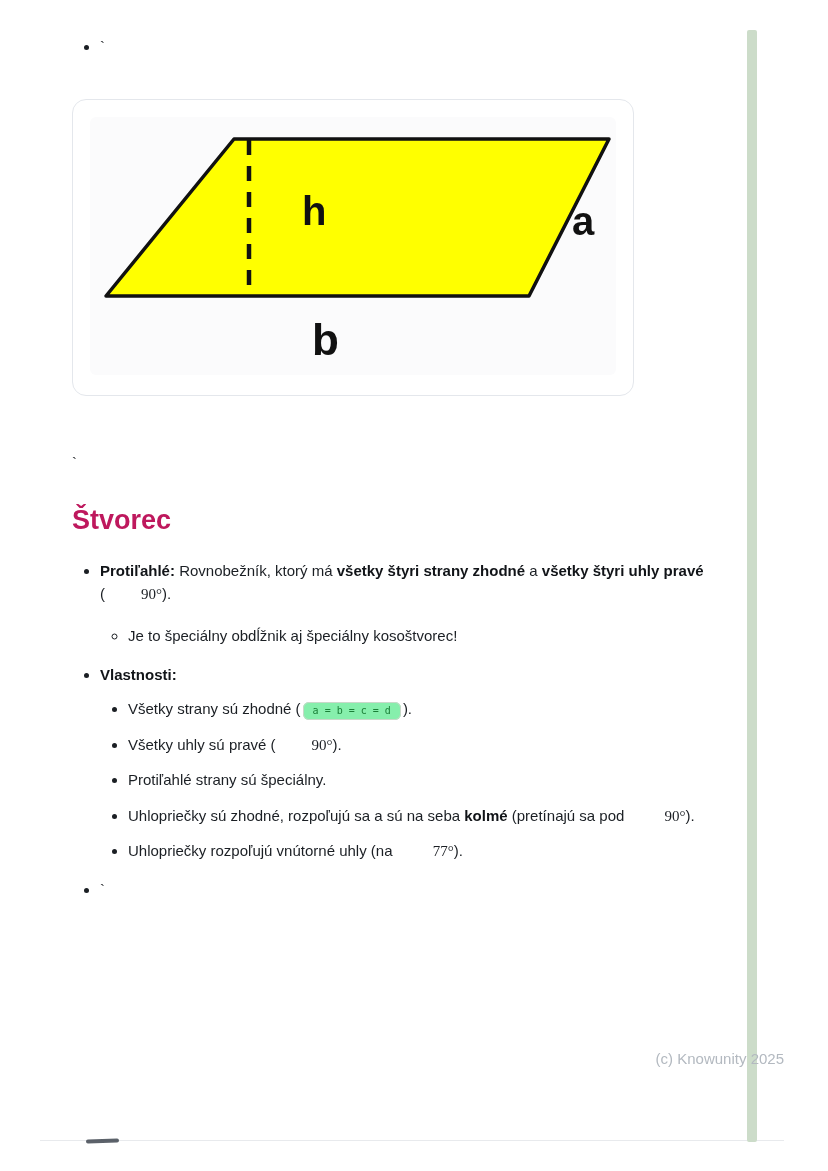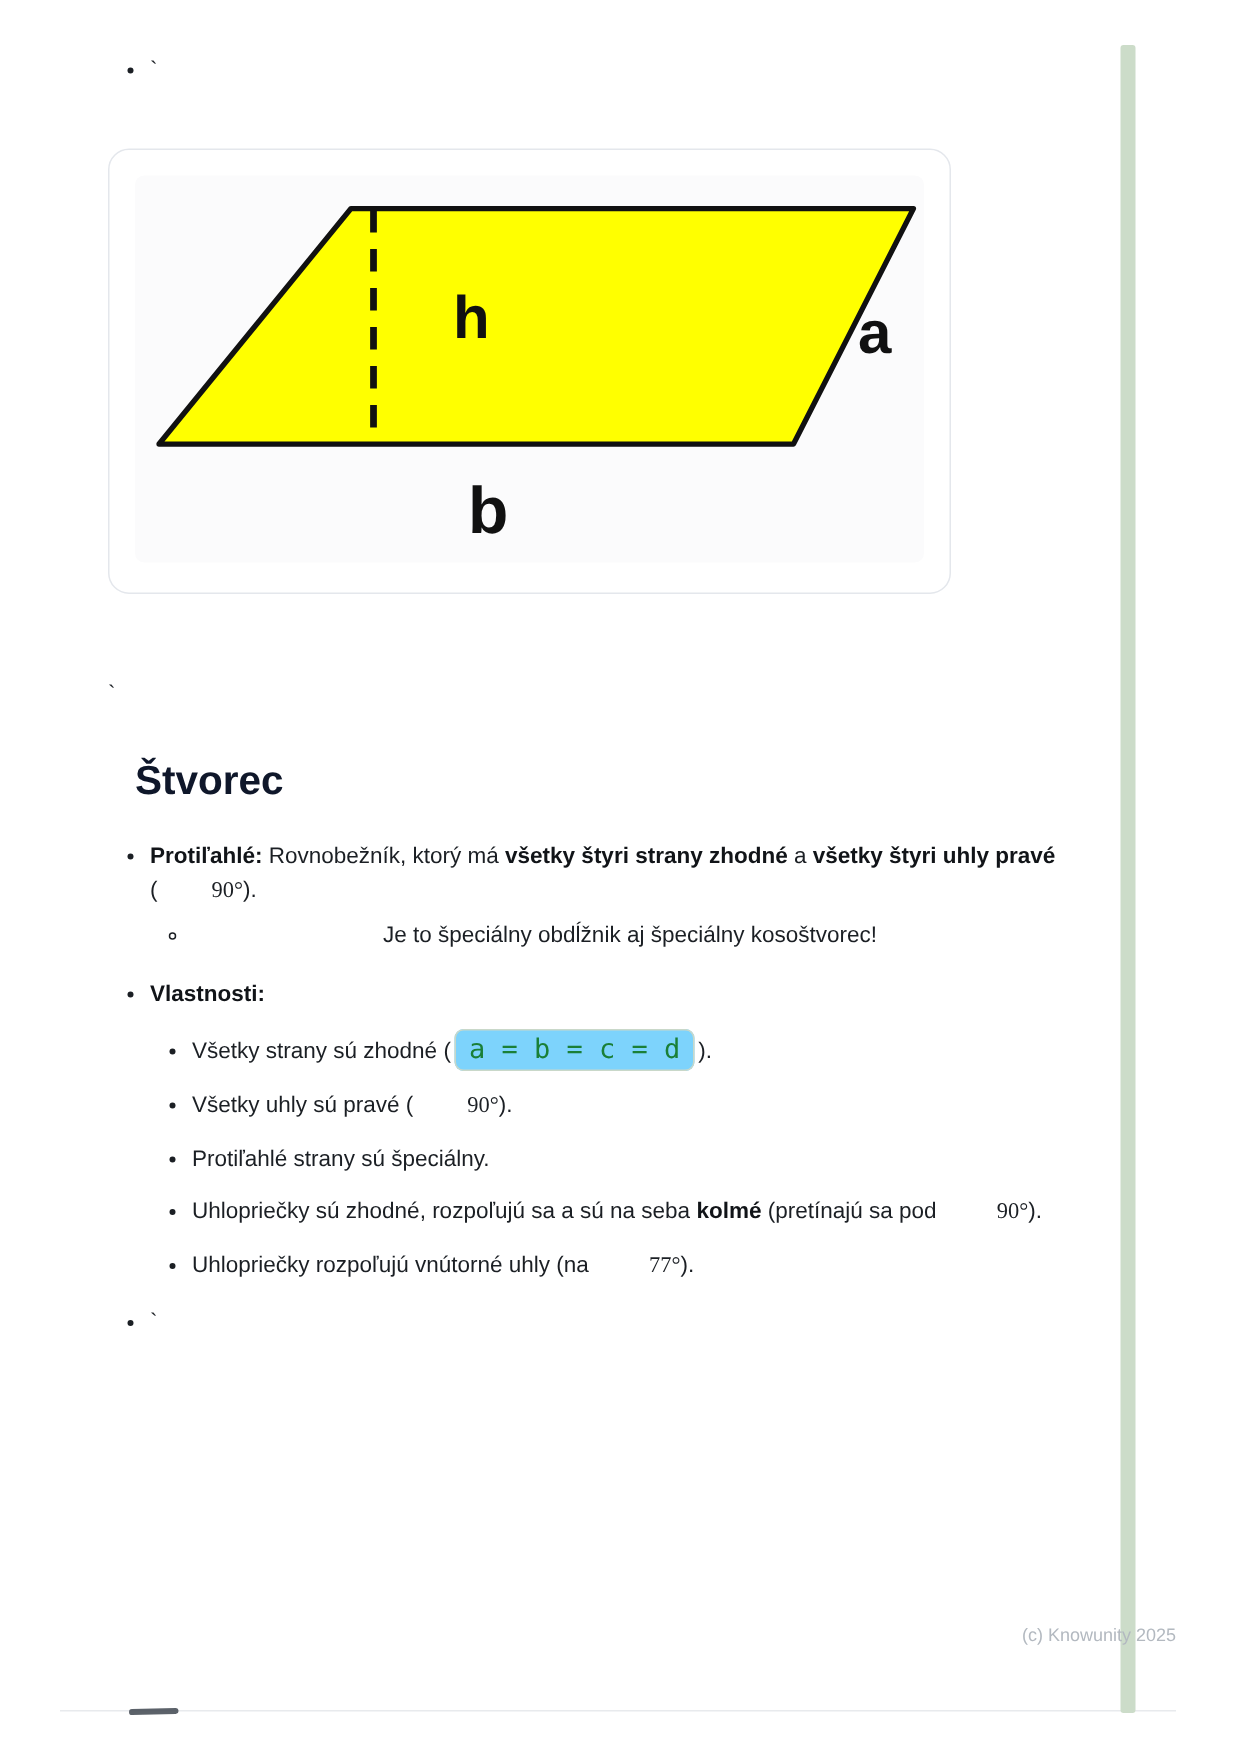--- a/index.html
+++ b/index.html
@@ -46,55 +46,55 @@
     font-style:italic;
     font-size:13.5px;
     line-height:1.5;
     text-align:center;
     padding:0 28px;
   }
 
   .stray { margin-top:56px; font-size:15px; }
 
   .section-title {
-    margin:30px 0 0 18px;
+    margin:30px 0 0 0;
     font-size:27px;
     line-height:1.2;
     font-weight:700;
-    color:#0f172a;
+    color:#be185d;
   }
 
   .main-list { margin-top:24px; list-style:disc; }
   .main-list > li { margin-top:16px; }
   .main-list > li:first-child { margin-top:0; }
 
-  .ul-circle { list-style:circle; margin-top:8px; padding-left:28px;text-align:center; }
+  .ul-circle { list-style:circle; margin-top:20px; padding-left:28px; }
   .ul-sub    { list-style:disc;   margin-top:12px; padding-left:28px; }
   .ul-sub > li { margin-top:13px; }
   .ul-sub > li:first-child { margin-top:0; }
 
   .b { font-weight:700; color:#111418; }
   .math { font-family:"Liberation Serif", serif;margin-left:36px; }
 
   .code-chip {
     font-family:"DejaVu Sans Mono", monospace;
-    font-size:18px;
+    font-size:10px;
     color:#1a7f37;
-    background:#7dd3fc;
+    background:#86efac;
     border:1px solid #c9d8c9;
     border-radius:6px;
     padding:2px 9px 3px 9px;
     margin:0 2px;
     white-space:nowrap;
   }
 
   .footer-credit {
     position:absolute;
-    top:1081px; right:44px;
-    font-size:12px;
+    top:1048px; right:44px;
+    font-size:15px;
     color:#b3b9c0;
     z-index:3;
   }
 
   .green-bar {
     position:absolute;
     top:30px; bottom:29px; right:71px;
     width:10px;
     background:#ccdcc9;
     border-radius:2px;

